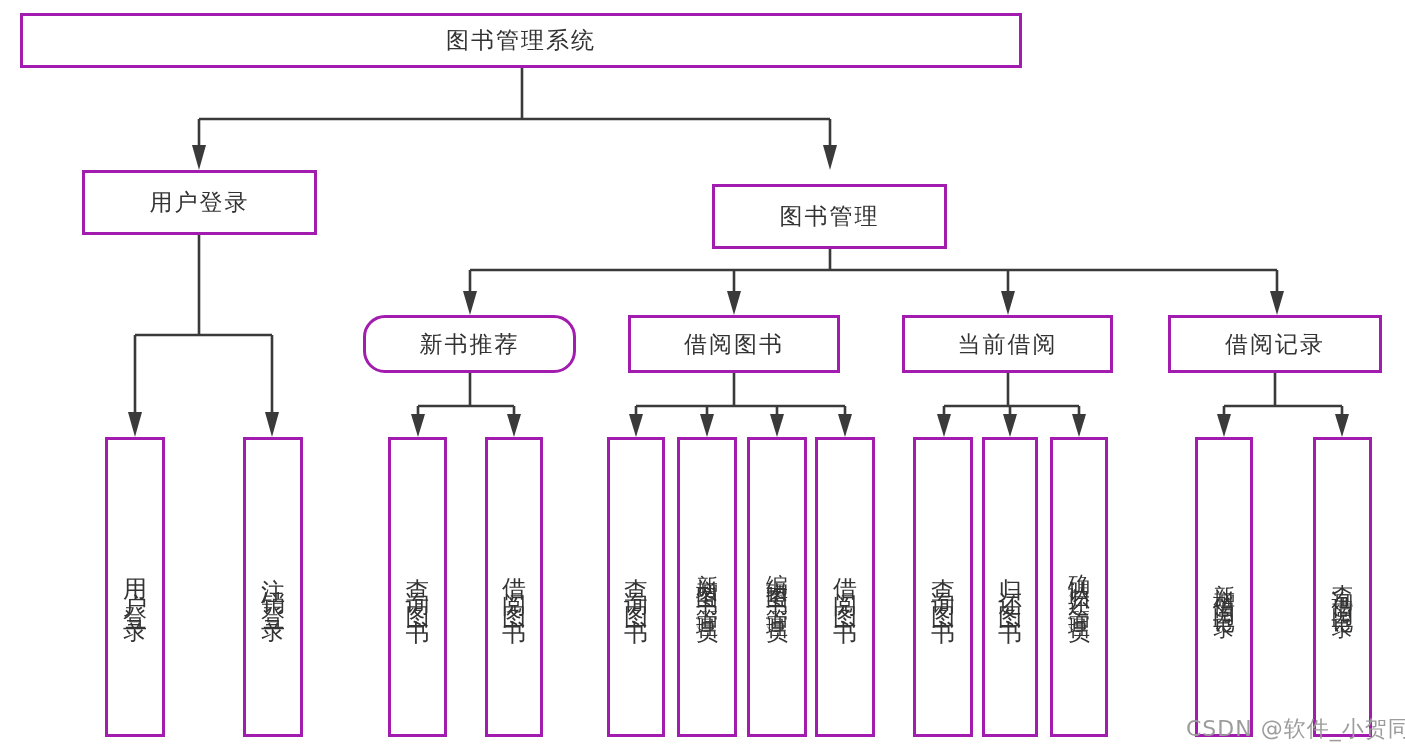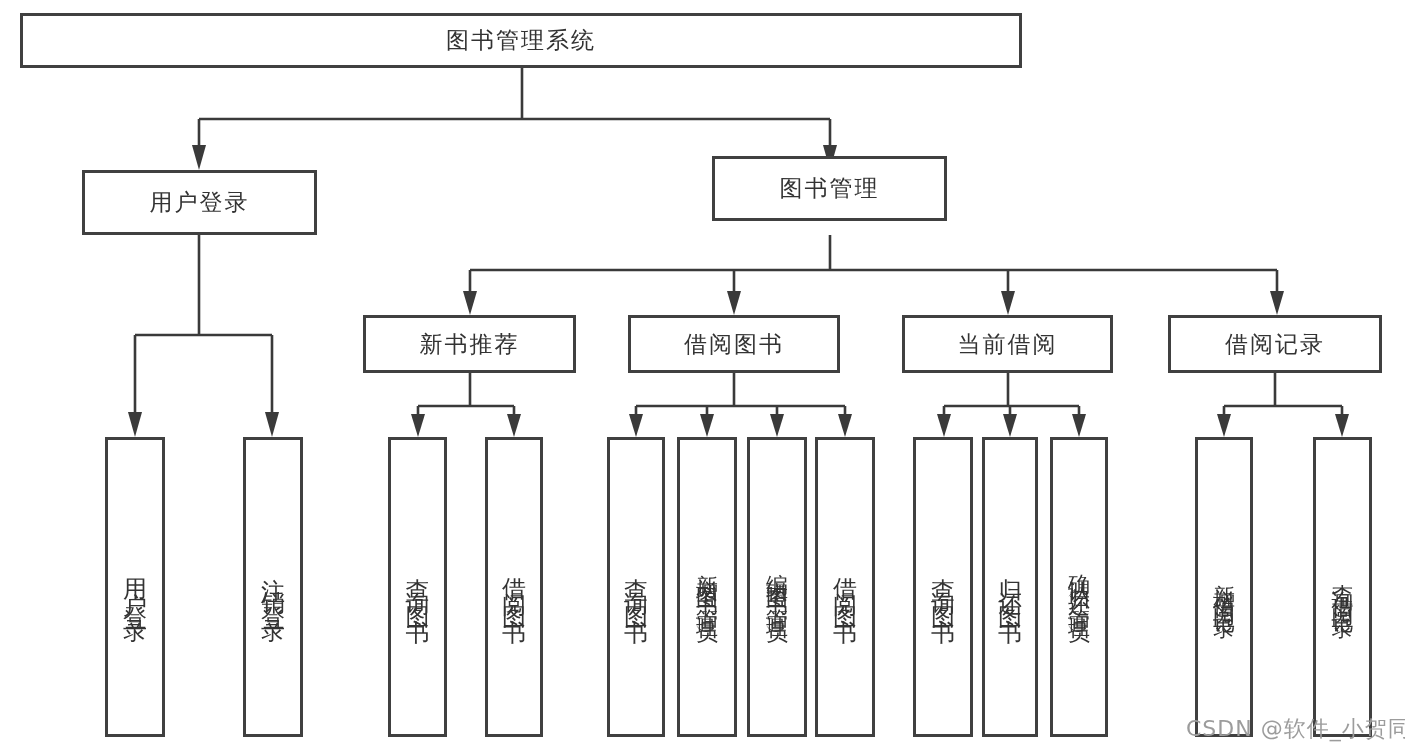--- a/index.html
+++ b/index.html
@@ -1,18 +1,18 @@
 <!DOCTYPE html>
 <html><head>
 <meta charset="utf-8">
 <style>
   html,body{margin:0;padding:0;background:#ffffff;font-family:"DejaVu Sans","Liberation Sans",sans-serif;}
   #canvas{position:relative;width:1405px;height:747px;background:#ffffff;overflow:hidden;}
   svg.connectors{position:absolute;left:0;top:0;z-index:1;}
-  .box{position:absolute;z-index:2;border:3px solid #404040;background:#ffffff;color:#333333;
+  .box{position:absolute;z-index:2;border:3px solid #a21caf;background:#ffffff;color:#333333;
        display:flex;align-items:center;justify-content:center;box-sizing:border-box;text-align:center;}
   .h-label{font-size:23px;letter-spacing:2px;white-space:nowrap;}
   .leaf{writing-mode:vertical-rl;text-orientation:mixed;}
   .leaf .v-label{font-size:24px;letter-spacing:14px;line-height:1;}
   .leaf.long .v-label{font-size:22px;letter-spacing:7px;}
   .watermark{position:absolute;z-index:3;left:1186px;top:714px;font-size:22px;color:#9c9c9c;
              letter-spacing:1px;white-space:nowrap;}
 </style>
 </head>
 <body>
@@ -59,25 +59,25 @@
     </g>
   </svg>
 
   <div class="box" style="left:20px;top:13px;width:1002px;height:55px;">
     <span class="h-label">图书管理系统</span>
   </div>
 
   <div class="box" style="left:82px;top:170px;width:235px;height:65px;">
     <span class="h-label">用户登录</span>
   </div>
-  <div class="box" style="left:712px;top:156px;width:235px;height:65px;">
+  <div class="box" style="left:712px;top:184px;width:235px;height:65px;">
     <span class="h-label">图书管理</span>
   </div>
 
-  <div class="box" style="left:363px;top:315px;width:213px;height:58px;">
+  <div class="box" style="left:363px;top:315px;width:213px;height:58px;border-radius:22px;">
     <span class="h-label">新书推荐</span>
   </div>
   <div class="box" style="left:628px;top:315px;width:212px;height:58px;">
     <span class="h-label">借阅图书</span>
   </div>
   <div class="box" style="left:1168px;top:315px;width:214px;height:58px;">
     <span class="h-label">借阅记录</span>
   </div>
   <div class="box" style="left:902px;top:315px;width:211px;height:58px;">
     <span class="h-label">当前借阅</span>

